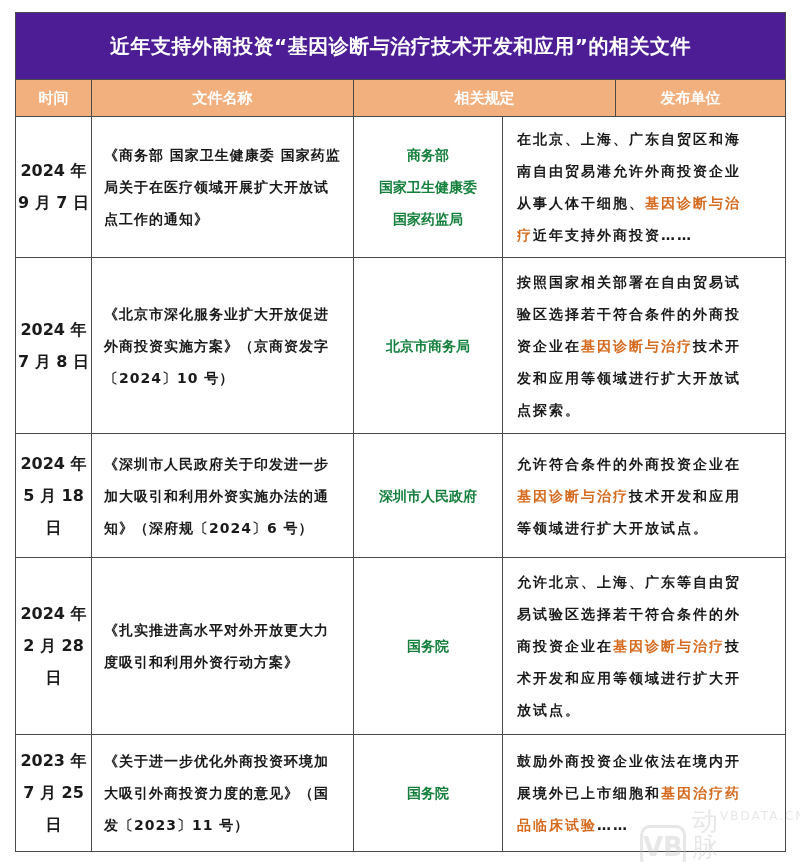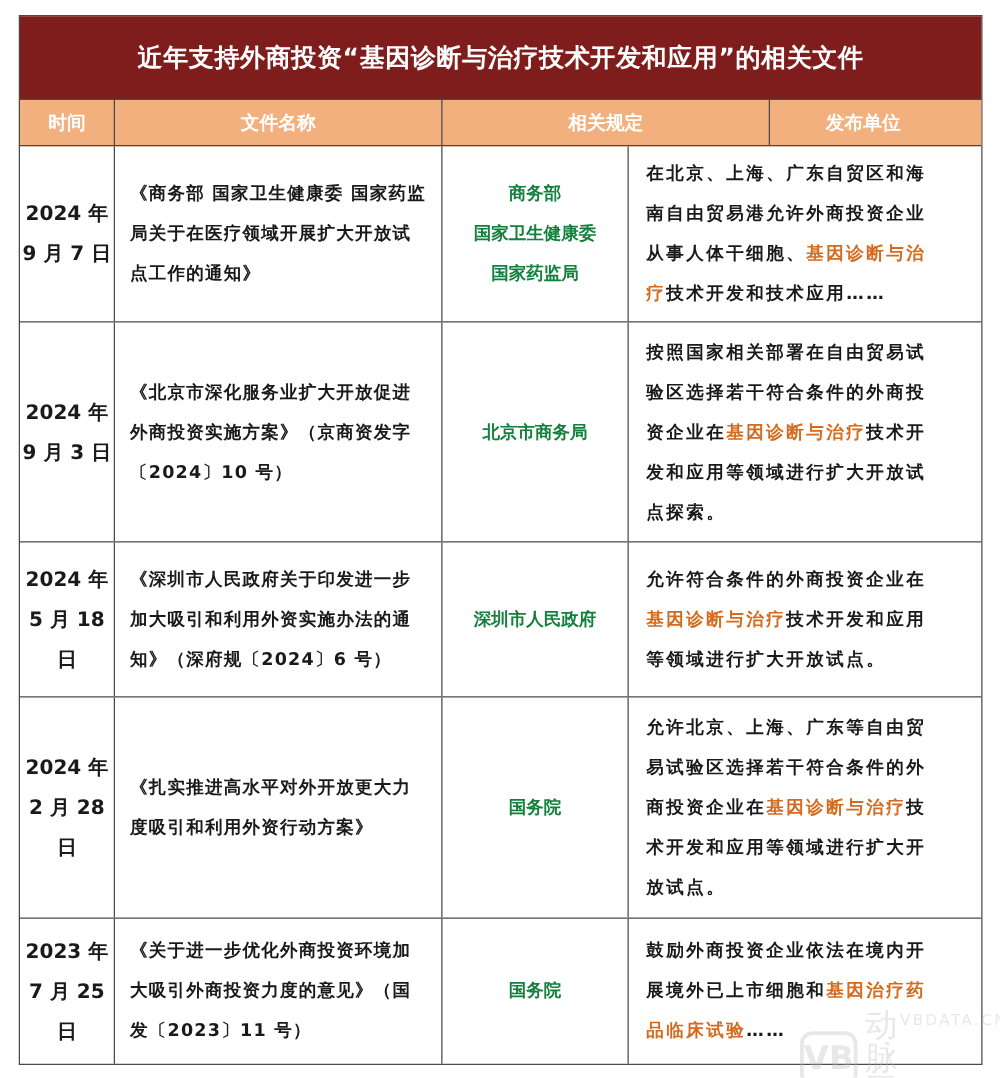--- a/index.html
+++ b/index.html
@@ -1,20 +1,20 @@
 <!DOCTYPE html>
 <html><head>
   <meta charset="utf-8">
   <style>
     html, body { margin: 0; padding: 0; background: #ffffff; }
     body { width: 800px; height: 862px; position: relative; overflow: hidden;
            font-family: "DejaVu Sans", "Liberation Sans", sans-serif; }
     .tbl { position: absolute; left: 15px; top: 12px; width: 771px;
            border: 1.5px solid #4a4a4a; box-sizing: border-box; }
-    .title { height: 66px; background: #7f1d1d; color: #ffffff; font-weight: bold;
+    .title { height: 66px; background: #4c1d95; color: #ffffff; font-weight: bold;
              font-size: 20px; display: flex; align-items: center; justify-content: center;
              letter-spacing: 0.5px; border-bottom: 1.5px solid #4a4a4a; }
     .row { display: flex; border-bottom: 1.5px solid #4a4a4a; box-sizing: border-box; }
     .row:last-child { border-bottom: none; }
     .hdr { height: 37px; background: #f2b07e; color: #ffffff; font-weight: bold; font-size: 15px; }
     .cell { box-sizing: border-box; border-right: 1.5px solid #4a4a4a; display: flex;
             align-items: center; justify-content: center; }
     .cell:last-child { border-right: none; }
     .c1 { width: 76px; }
     .c2 { width: 262px; }
@@ -56,28 +56,28 @@
       <span>2024 年</span>
       <span>9 月 7 日</span>
     </div>
     <div class="cell c2 doc">《商务部 国家卫生健康委 国家药监局关于在医疗领域开展扩大开放试点工作的通知》</div>
     <div class="cell c3 unit">
       <span>商务部</span>
       <span>国家卫生健康委</span>
       <span>国家药监局</span>
     </div>
     <div class="cell c4 rule">
-      <div><span>在北京、上海、广东自贸区和海南自由贸易港允许外商投资企业从事人体干细胞、</span><span class="hl">基因诊断与治疗</span><span>技术开发和技术应用……</span></div>
+      <div><span>在北京、上海、广东自贸区和海南自由贸易港允许外商投资企业从事人体干细胞、</span><span class="hl">基因诊断与治疗</span><span>近年支持外商投资……</span></div>
     </div>
   </div>
 
   <div class="row" style="height:176px">
     <div class="cell c1 date">
       <span>2024 年</span>
-      <span>9 月 3 日</span>
+      <span>7 月 8 日</span>
     </div>
     <div class="cell c2 doc">《北京市深化服务业扩大开放促进外商投资实施方案》（京商资发字〔2024〕10 号）</div>
     <div class="cell c3 unit">
       <span>北京市商务局</span>
     </div>
     <div class="cell c4 rule">
       <div><span>按照国家相关部署在自由贸易试验区选择若干符合条件的外商投资企业在</span><span class="hl">基因诊断与治疗</span><span>技术开发和应用等领域进行扩大开放试点探索。</span></div>
     </div>
   </div>
 

